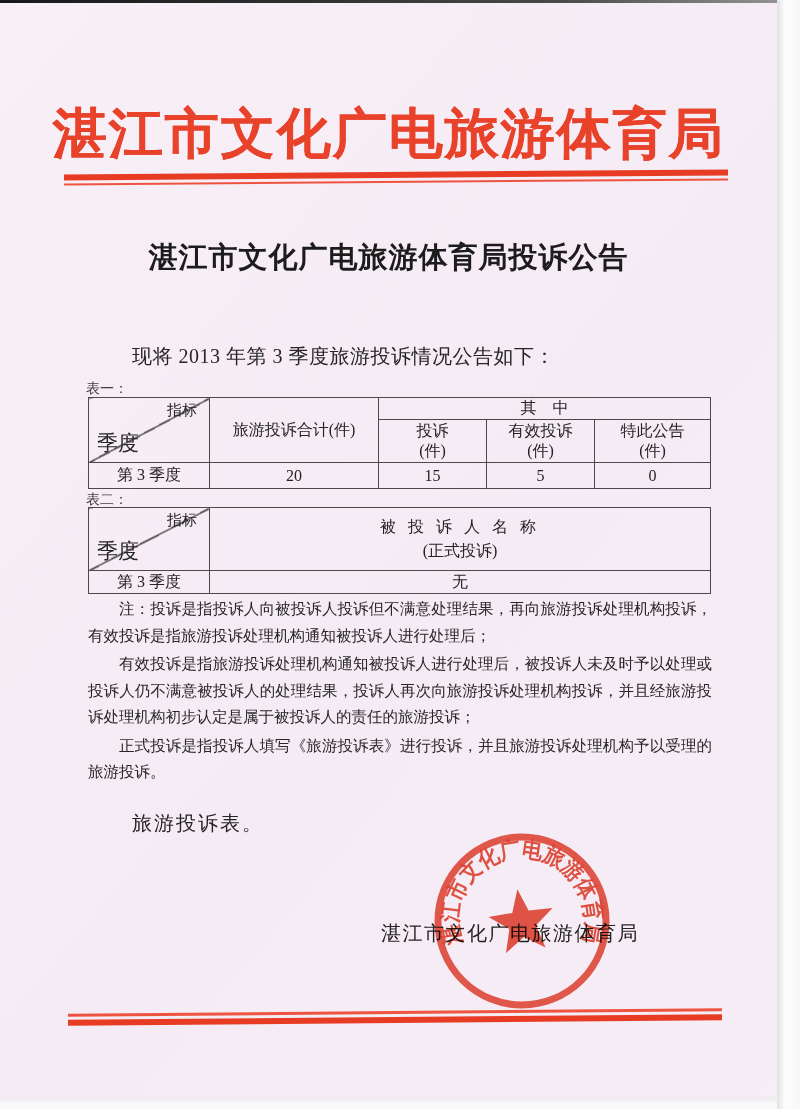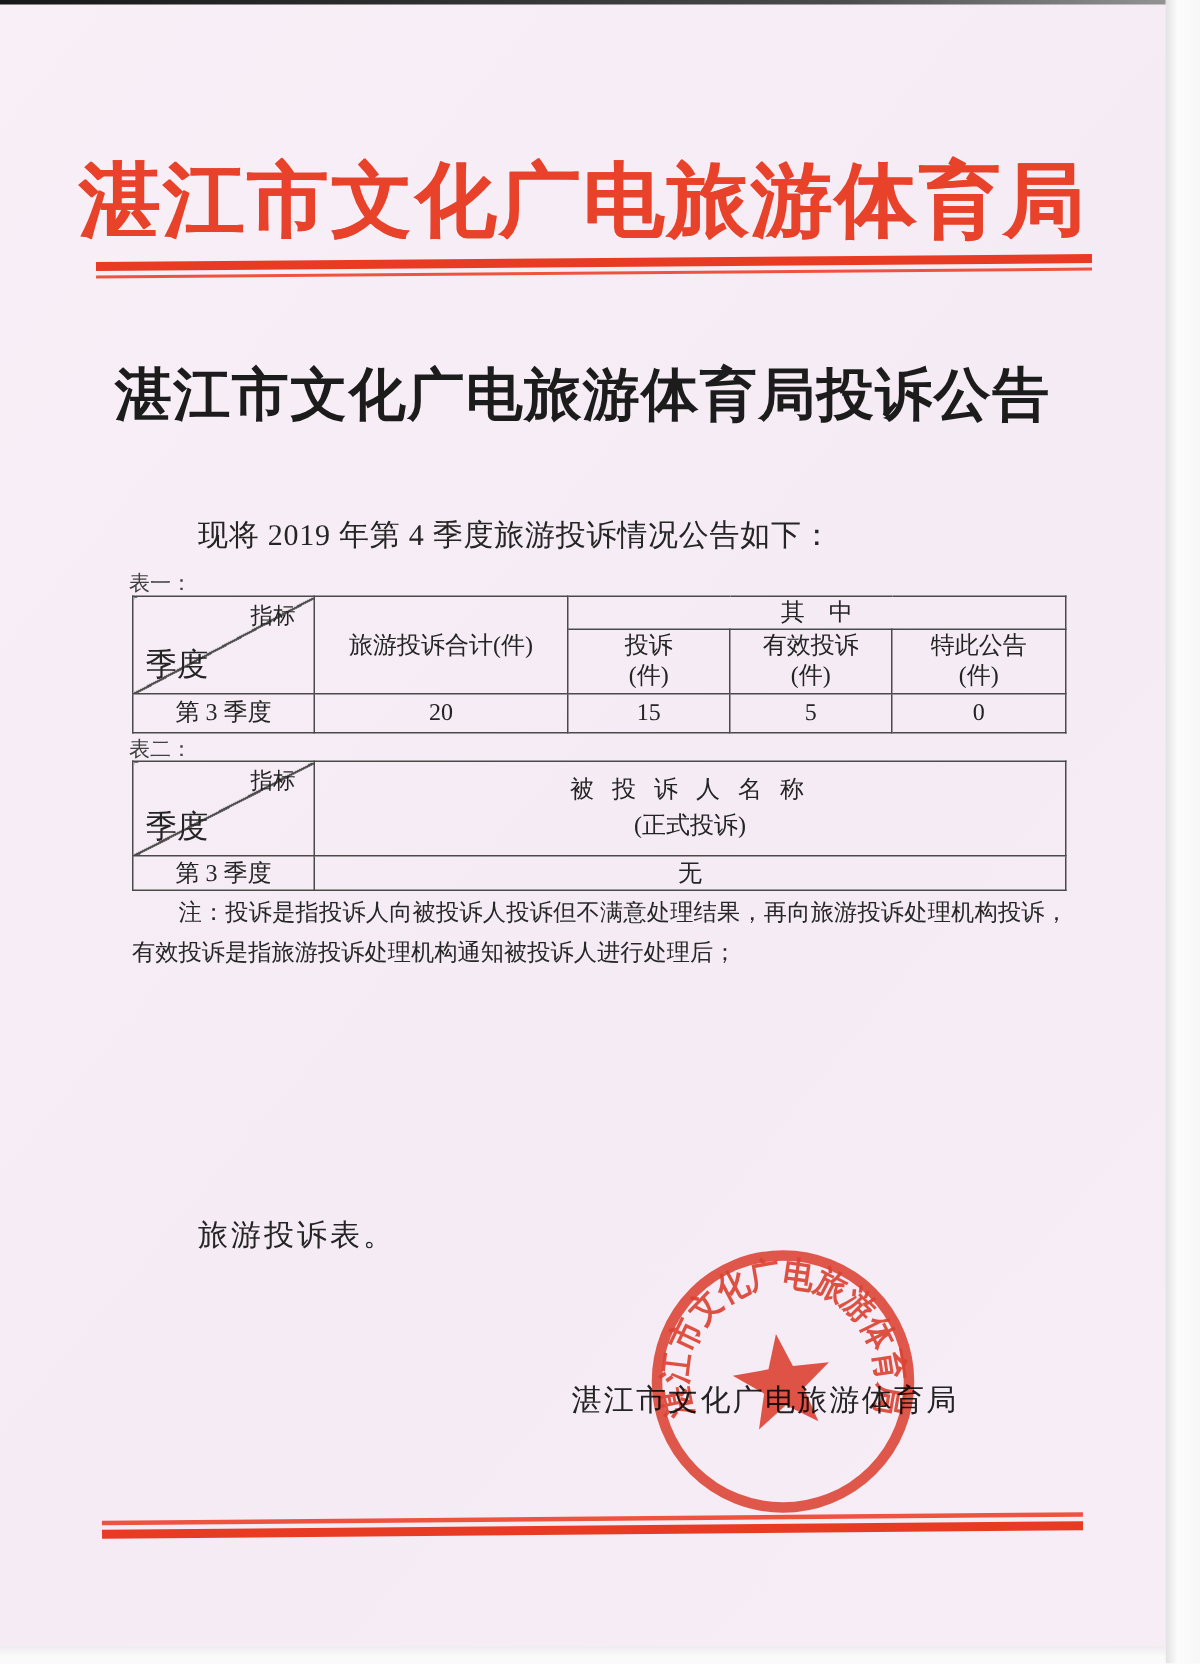--- a/index.html
+++ b/index.html
@@ -29,21 +29,21 @@
     font-size:54px; font-weight:bold; color:#e8422b; letter-spacing:2px;
     text-shadow:0.6px 0 0 #e8422b;
     white-space:nowrap;
   }
   .rule-top { position:absolute; left:64px; top:172px; width:664px; transform:rotate(-0.45deg); }
   .rule-top .thick { height:6px; background:#e73b24; }
   .rule-top .gap   { height:3px; }
   .rule-top .thin  { height:2px; background:#ee5340; }
   .doc-title {
     position:absolute; left:0; top:238px; width:777px; text-align:center;
-    font-size:38px; font-weight:bold; color:#1c1c1c; letter-spacing:1px; white-space:nowrap;
+    font-size:29px; font-weight:bold; color:#1c1c1c; letter-spacing:1px; white-space:nowrap;
   }
   .intro {
     position:absolute; left:88px; top:343px; width:640px;
     font-size:20px; color:#252525; text-indent:2.2em; letter-spacing:0.5px;
   }
   .tbl-label { position:absolute; font-size:14px; color:#404040; }
   .tbl-label.one { left:86px; top:380px; }
   .tbl-label.two { left:86px; top:491px; }
   table.doc { border-collapse:collapse; table-layout:fixed; background:transparent; }
   table.doc td {
@@ -87,21 +87,21 @@
 <div class="header-title">湛江市文化广电旅游体育局</div>
 
 <div class="rule-top">
   <div class="thick"></div>
   <div class="gap"></div>
   <div class="thin"></div>
 </div>
 
 <div class="doc-title">湛江市文化广电旅游体育局投诉公告</div>
 
-<div class="intro">现将 2019 年第 4 季度旅游投诉情况公告如下：</div>
+<div class="intro">现将 2013 年第 3 季度旅游投诉情况公告如下：</div>
 
 <div class="tbl-label one">表一：</div>
 
 <div class="tbl1">
   <table class="doc">
     <colgroup>
       <col style="width:121px">
         <col style="width:169px">
       <col style="width:108px">
         <col style="width:108px">
@@ -163,20 +163,22 @@
       <tr>
         <td style="height:22px">第 3 季度</td>
         <td>无</td>
       </tr>
     </tbody>
   </table>
 </div>
 
 <div class="notes">
   <p>注：投诉是指投诉人向被投诉人投诉但不满意处理结果，再向旅游投诉处理机构投诉，有效投诉是指旅游投诉处理机构通知被投诉人进行处理后；</p>
+  <p>有效投诉是指旅游投诉处理机构通知被投诉人进行处理后，被投诉人未及时予以处理或投诉人仍不满意被投诉人的处理结果，投诉人再次向旅游投诉处理机构投诉，并且经旅游投诉处理机构初步认定是属于被投诉人的责任的旅游投诉；</p>
+  <p>正式投诉是指投诉人填写《旅游投诉表》进行投诉，并且旅游投诉处理机构予以受理的旅游投诉。</p>
 </div>
 
 <div class="closing">旅游投诉表。</div>
 
 <div class="sig-block">
   <div class="sig-line">湛江市文化广电旅游体育局</div>
 </div>
 
 <svg class="seal" viewBox="0 0 200 200">
   <g fill="#e23722" stroke="none">

